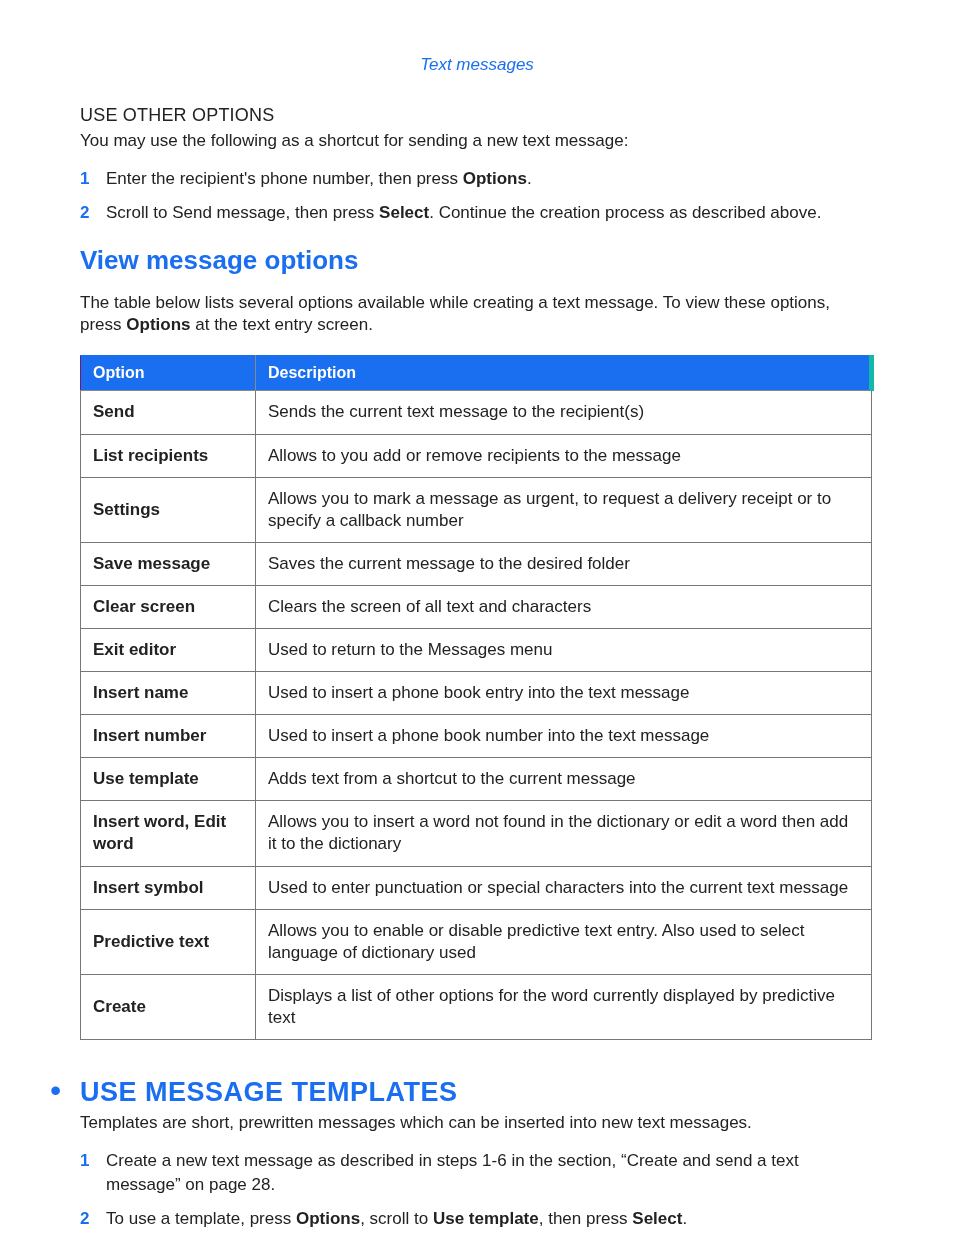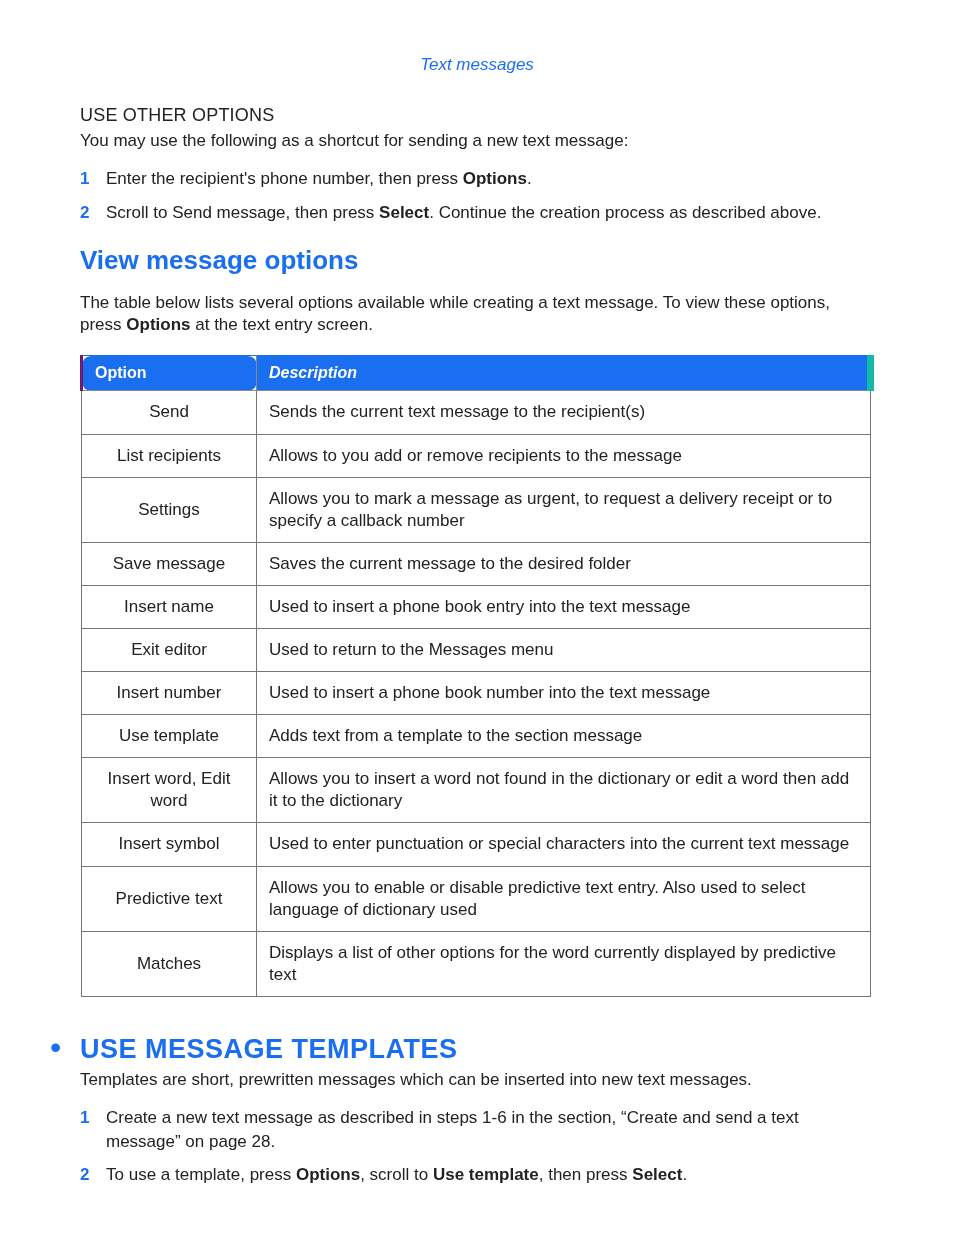--- a/index.html
+++ b/index.html
@@ -75,30 +75,30 @@
   table.options th {
     background: #1a6ef0;
     color: #fff;
     text-align: left;
     font-weight: 700;
     font-size: 16px;
     padding: 8px 12px;
     border: 1px solid #888;
     border-top: 1px solid #1a6ef0;
   }
-  table.options th:first-child { border-left: 3px solid #701a75; border-radius: 9px; }
-  table.options th:last-child  { border-right: 7px solid #14b8a6; border-left: 1px solid #fff3; font-style: italic; }
+  table.options th:first-child { border-left: 1px solid #701a75; }
+  table.options th:last-child  { border-right: 5px solid #14b8a6; border-left: 1px solid #fff3; }
   table.options td {
     border: 1px solid #777;
     padding: 10px 12px;
     font-size: 17px;
     vertical-align: middle;
     line-height: 1.3;
   }
-  table.options td.opt { font-weight: 400; text-align: center; }
+  table.options td.opt { font-weight: 700; }
   .bullet-heading {
     display: flex;
     align-items: baseline;
     margin-top: 34px;
   }
   .bullet-heading .dot {
     color: #1a6ef0;
     font-size: 32px;
     line-height: 1;
     margin-left: -30px;
@@ -168,50 +168,54 @@
         </tr>
         <tr>
           <td class="opt">Settings</td>
           <td>Allows you to mark a message as urgent, to request a delivery receipt or to specify a callback number</td>
         </tr>
         <tr>
           <td class="opt">Save message</td>
           <td>Saves the current message to the desired folder</td>
         </tr>
         <tr>
+          <td class="opt">Clear screen</td>
+          <td>Clears the screen of all text and characters</td>
+        </tr>
+        <tr>
+          <td class="opt">Exit editor</td>
+          <td>Used to return to the Messages menu</td>
+        </tr>
+        <tr>
           <td class="opt">Insert name</td>
           <td>Used to insert a phone book entry into the text message</td>
         </tr>
         <tr>
-          <td class="opt">Exit editor</td>
-          <td>Used to return to the Messages menu</td>
-        </tr>
-        <tr>
           <td class="opt">Insert number</td>
           <td>Used to insert a phone book number into the text message</td>
         </tr>
         <tr>
           <td class="opt">Use template</td>
-          <td>Adds text from a template to the section message</td>
+          <td>Adds text from a shortcut to the current message</td>
         </tr>
         <tr>
           <td class="opt">Insert word, Edit word</td>
           <td>Allows you to insert a word not found in the dictionary or edit a word then add it to the dictionary</td>
         </tr>
         <tr>
           <td class="opt">Insert symbol</td>
           <td>Used to enter punctuation or special characters into the current text message</td>
         </tr>
         <tr>
           <td class="opt">Predictive text</td>
           <td>Allows you to enable or disable predictive text entry.
 Also used to select language of dictionary used</td>
         </tr>
         <tr>
-          <td class="opt">Matches</td>
+          <td class="opt">Create</td>
           <td>Displays a list of other options for the word currently displayed by predictive text</td>
         </tr>
       </tbody>
   </table>
 
   <div class="bullet-heading">
     <span class="dot">•</span>
     <span class="h1big">USE MESSAGE TEMPLATES</span>
   </div>
   <p class="body-text" style="margin-top:4px;">Templates are short, prewritten messages which can be inserted into new text messages.</p>

